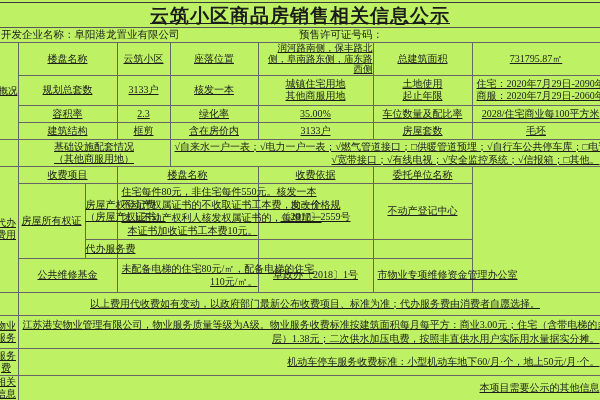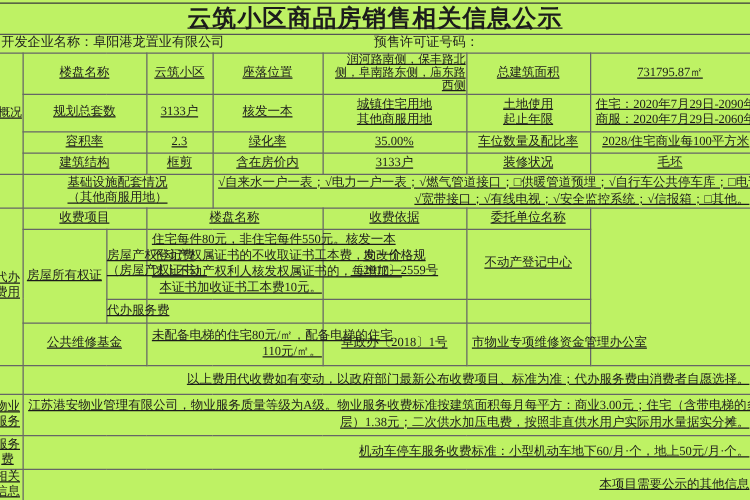--- a/index.html
+++ b/index.html
@@ -25,21 +25,21 @@
     border-collapse:collapse;table-layout:fixed;width:600px;
   }
   td{
     border:1px solid #666;padding:0;vertical-align:middle;
     font-size:10px;line-height:12px;overflow:visible;
   }
   td:first-child{border-left:none;}
   .c{white-space:pre;}
   .tc{text-align:center;}
   .tl{text-align:right;padding-left:4px;}
-  .ind{text-align:right;padding-left:12px;}
+  .ind{text-align:center;padding-left:12px;}
   .tight{line-height:10.5px;font-size:9.5px;}
   .lh13{line-height:13px;}
   .lh14{line-height:14px;}
   .side{ 
     width:30px;margin-left:-9px;text-align:center;white-space:pre;
     font-size:10px;line-height:12px;
   }
   .side2{width:26px;margin-left:-5px;text-align:center;white-space:pre;font-size:9.5px;}
   .nw{white-space:pre;overflow:visible;}
 </style>
@@ -146,21 +146,21 @@
       <td class="tc">
             <div class="c">框剪</div>
           </td>
       <td class="tc">
             <div class="c">含在房价内</div>
           </td>
       <td class="tc">
             <div class="c">3133户</div>
           </td>
       <td class="tc">
-            <div class="c">装修状况</div>
+            <div class="c">房屋套数</div>
           </td>
       <td class="tc">
             <div class="c">毛坯</div>
           </td>
     </tr>
 
     <tr style="height:27px">
       <td></td>
       <td colspan="3" class="tc">
             <div class="c">基础设施配套情况

